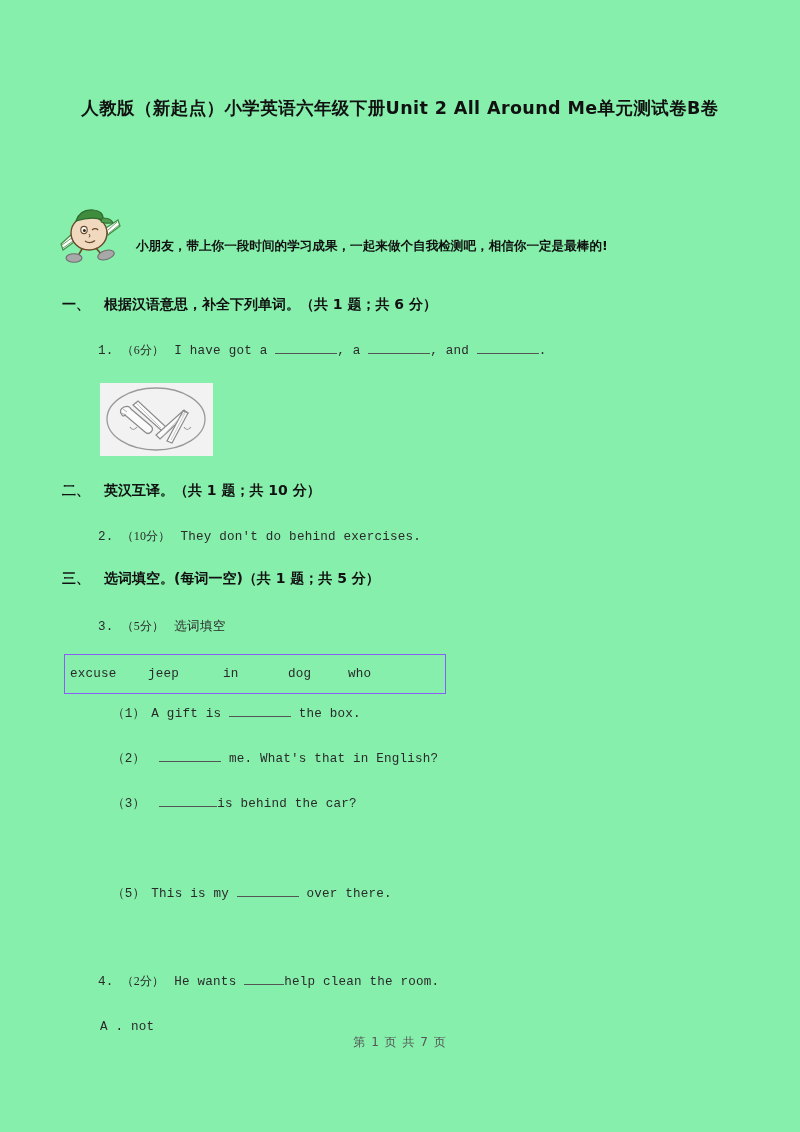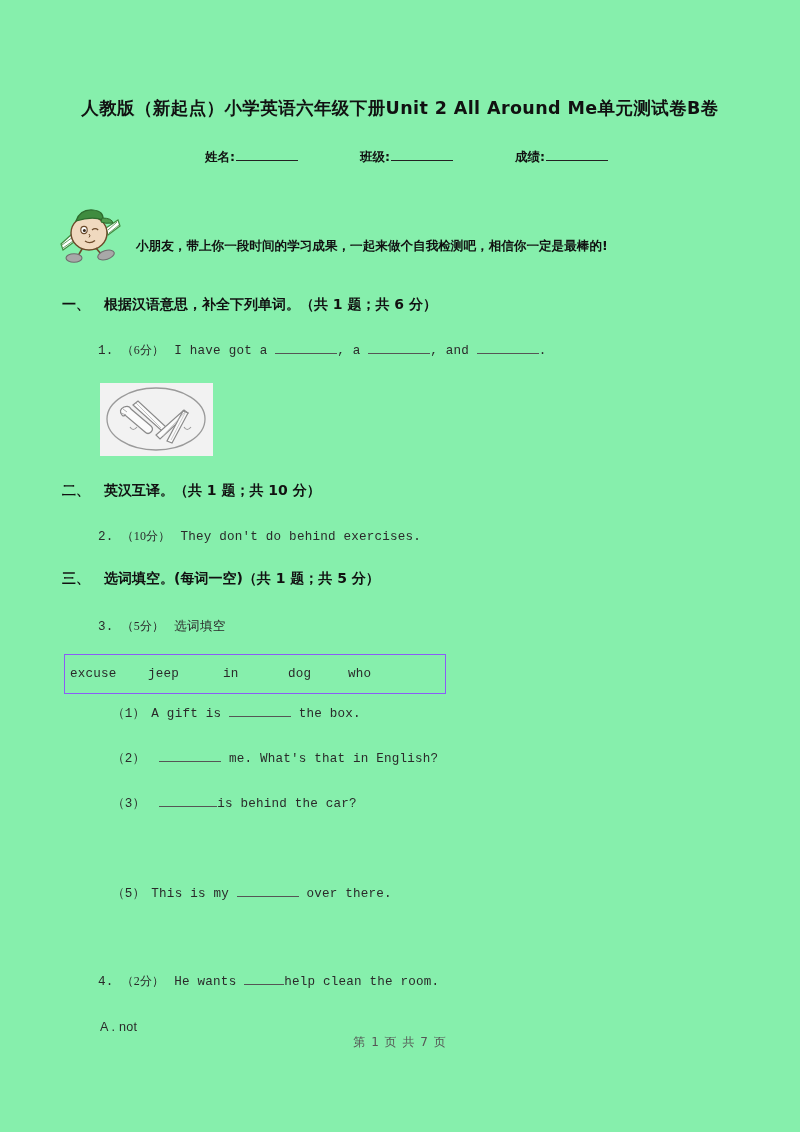--- a/index.html
+++ b/index.html
@@ -168,21 +168,21 @@
   .wordbank .w0 { margin-left: 5px;  width: 78px; }
   .wordbank .w1 { width: 75px; }
   .wordbank .w2 { width: 65px; }
   .wordbank .w3 { width: 60px; }
   .wordbank .w4 { width: 60px; }
 
   
   .option {
     position: absolute;
     left: 100px;
-    font-family: Liberation Sans, sans-serif;
+    font-family: Liberation Mono, monospace;
     font-size: 12.6px;
     color: #2a2a2a;
     letter-spacing: 0.2px;
     white-space: nowrap;
   }
 
   
   .footer {
     position: absolute;
     left: 0;
@@ -195,34 +195,20 @@
     letter-spacing: 1px;
   }
 </style>
 </head>
 <body>
 
 <div class="page">
 
   <div class="doc-title">人教版（新起点）小学英语六年级下册Unit 2 All Around Me单元测试卷B卷</div>
 
-  <div class="info-row">
-    <div class="info-item">
-      <span class="info-label">姓名:</span>
-      <span class="info-blank"></span>
-    </div>
-    <div class="info-item">
-      <span class="info-label">班级:</span>
-      <span class="info-blank"></span>
-    </div>
-    <div class="info-item">
-      <span class="info-label">成绩:</span>
-      <span class="info-blank"></span>
-    </div>
-  </div>
 
   <div class="intro">
     <svg class="mascot" viewBox="0 0 66 60" xmlns="http://www.w3.org/2000/svg">
 
       <path d="M14 28 L3 38 L5 44 L16 36 Z" fill="#ffffff" stroke="#3f8c3f" stroke-width="1.2"></path>
       <path d="M4 39 L15 31 M5 42 L15 35" stroke="#3f8c3f" stroke-width="0.8"></path>
 
       <path d="M48 22 L60 14 L62 20 L50 29 Z" fill="#ffffff" stroke="#3f8c3f" stroke-width="1.2"></path>
       <path d="M59 16 L50 24 M61 19 L51 27" stroke="#3f8c3f" stroke-width="0.8"></path>
 

